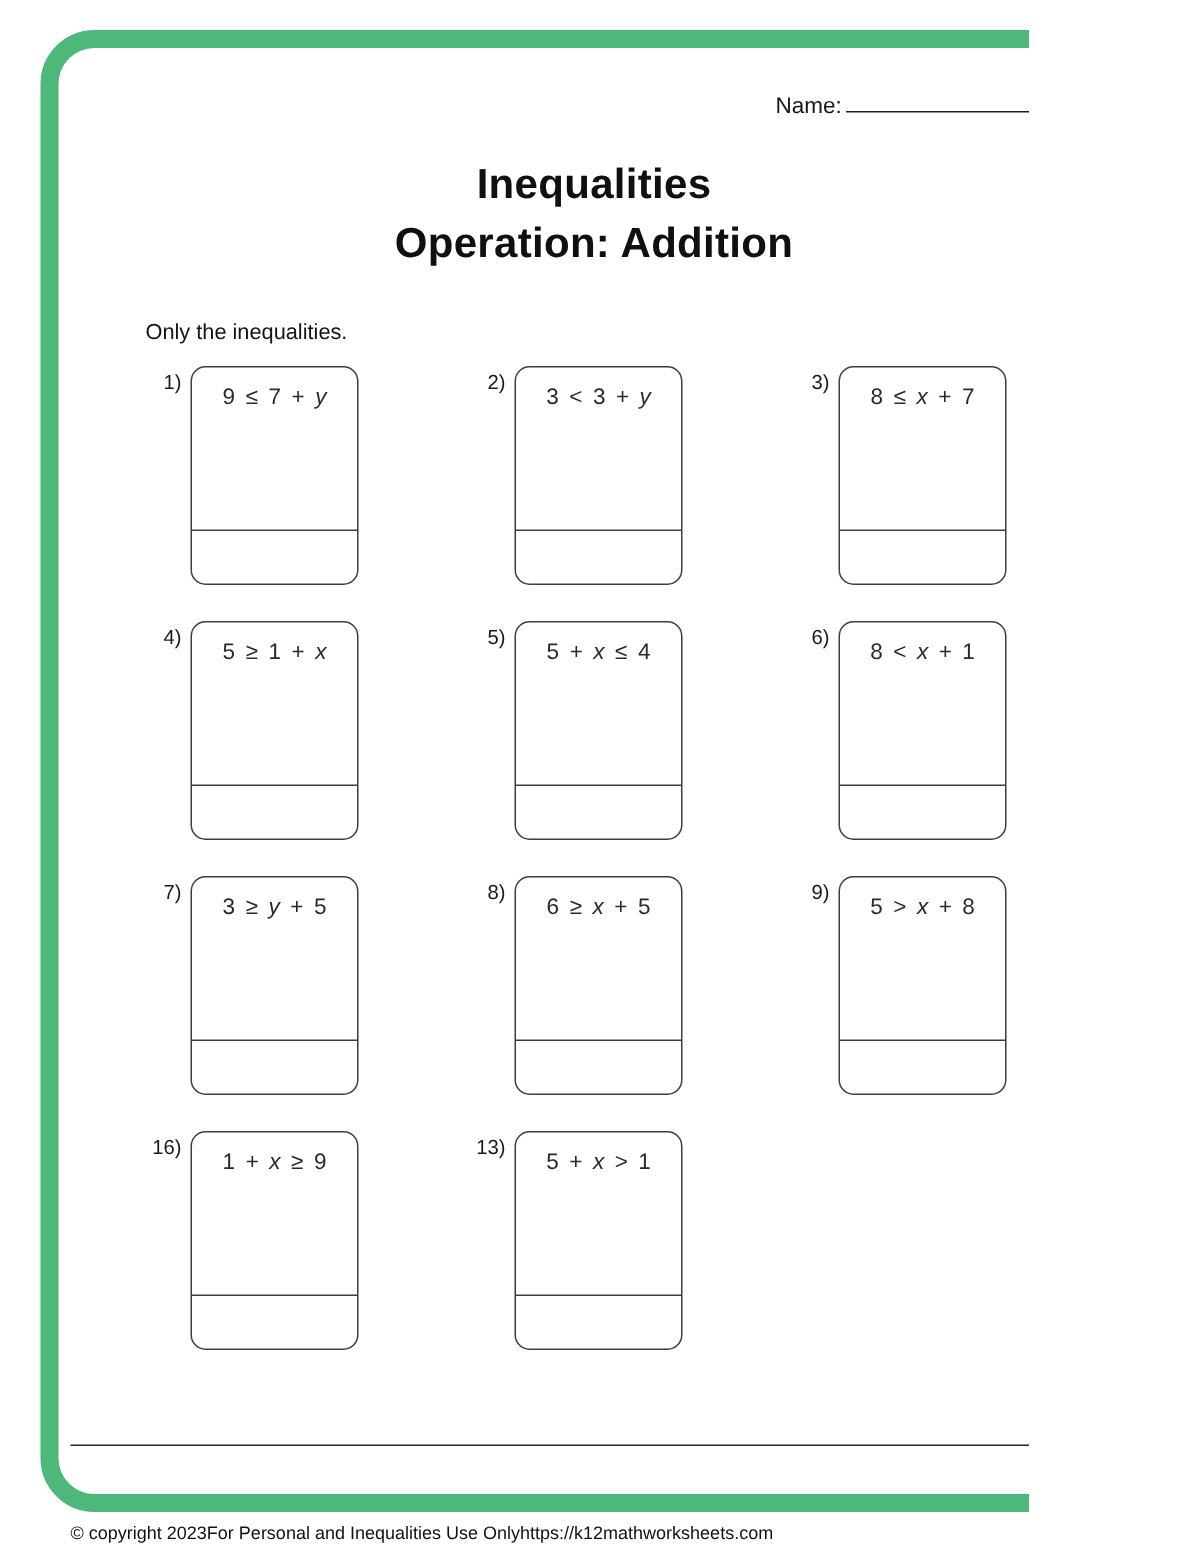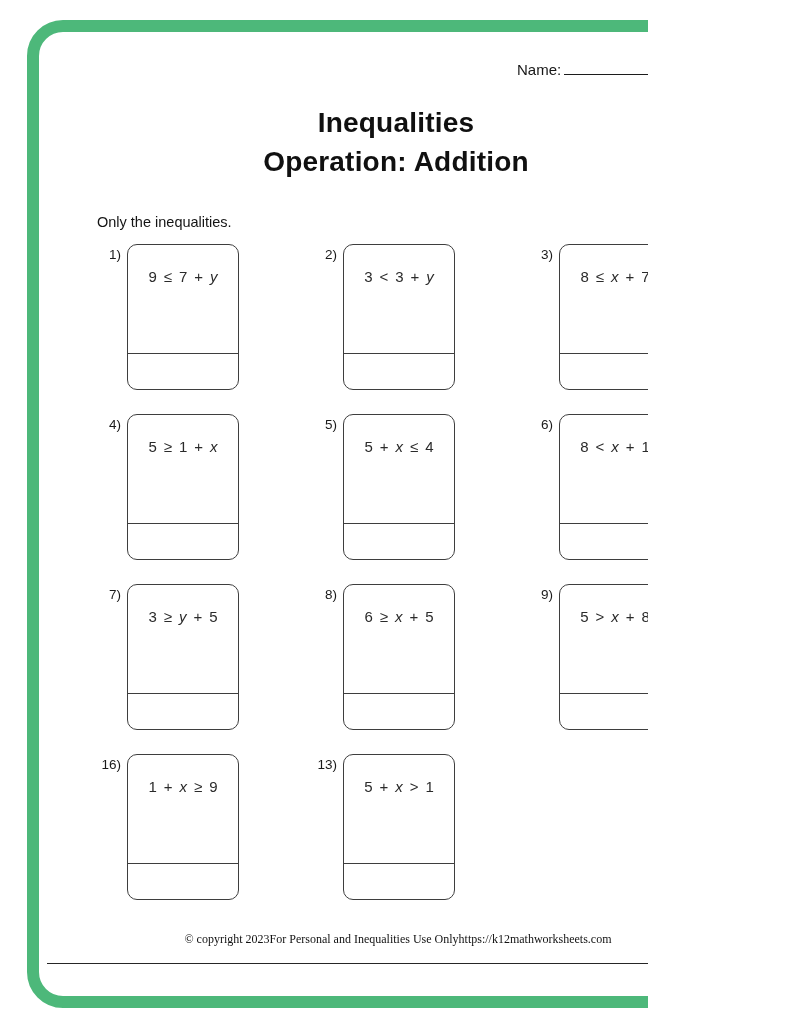--- a/index.html
+++ b/index.html
@@ -10,20 +10,21 @@
   * { margin: 0; padding: 0; }
   html, body { background: #ffffff; }
   .page {
     position: relative;
     width: 648px;
     height: 1035px;
     background: #ffffff;
     font-family: "Liberation Sans", sans-serif;
     color: var(--ink);
     overflow: hidden;
+    padding-left: 38px;
   }
   .frame {
     position: absolute;
     left: 27px;
     top: 20px;
     width: 749px;
     height: 988px;
     box-sizing: border-box;
     border: 12px solid var(--green);
     border-radius: 36px;
@@ -89,21 +90,21 @@
   .box {
     position: relative;
     width: 112px;
     height: 146px;
     box-sizing: border-box;
     border: 1.6px solid var(--box-border);
     border-radius: 10px;
     background: #ffffff;
   }
   .expr {
-    margin-top: 23px;
+    margin-top: 11px;
     text-align: center;
     font-size: 15px;
     color: #2a2a2a;
     white-space: nowrap;
   }
   .tok { margin: 0 3.5px; }
   .tok.var { font-style: italic; }
   .answer-line {
     position: absolute;
     left: 0;
@@ -114,28 +115,27 @@
   .footer-rule {
     position: absolute;
     left: 47px;
     top: 963px;
     width: 702px;
     border-top: 1.8px solid #262626;
   }
   .footer {
     position: absolute;
     left: 47px;
-    top: 932px;
+    top: 1015px;
     width: 702px;
     display: flex;
-    justify-content: center;
+    justify-content: flex-start;
     align-items: baseline;
     font-size: 12px;
     color: #111111;
-    font-family: Liberation Serif, serif;
   }
 </style>
 </head>
 <body>
 
 <div class="page">
 
   <div class="frame"></div>
 
   <div class="name-row">

